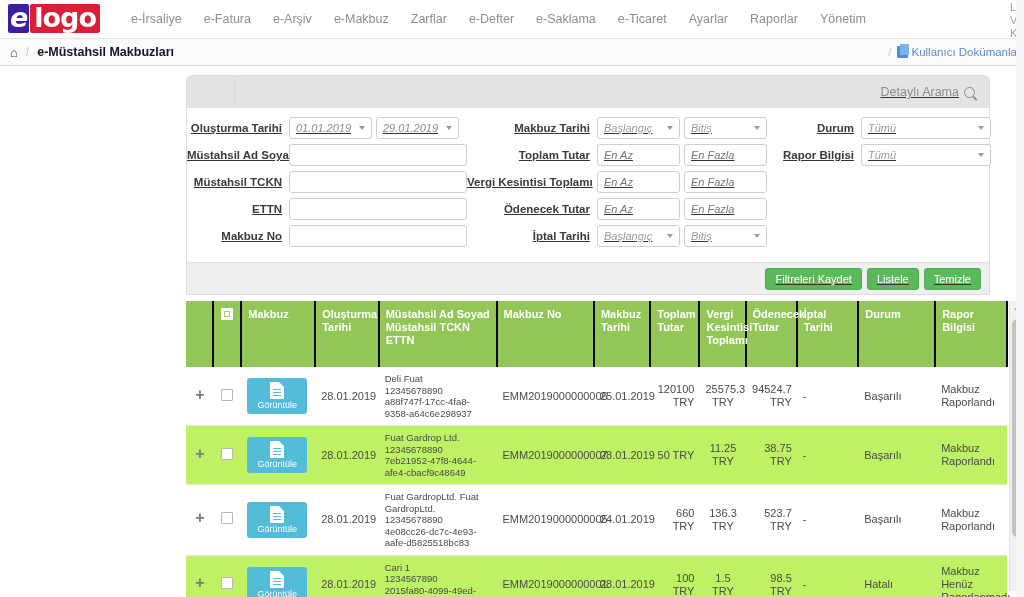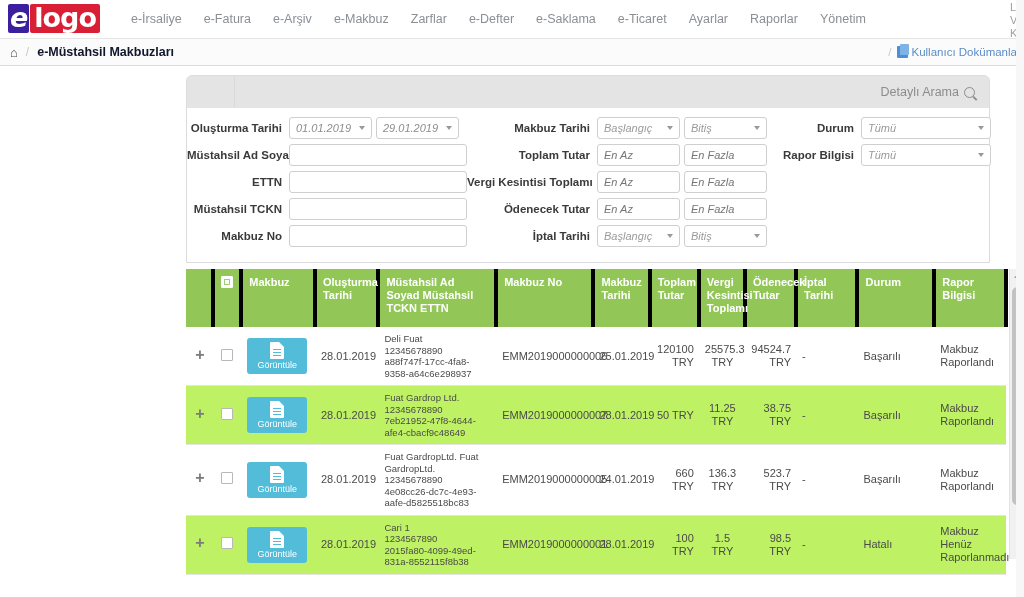--- a/index.html
+++ b/index.html
@@ -122,20 +122,21 @@
     background: #fff;
     height: 531px;
   }
 
   
   .panel {
     background: #e9e9e9;
     border: 1px solid #dcdcdc;
     border-radius: 6px 6px 0 0;
     width: 804px;
+    text-decoration: underline;
   }
   .panel-head {
     height: 32px;
     background: #e4e4e4;
     border-radius: 6px 6px 0 0;
     display: flex;
     align-items: center;
     justify-content: flex-end;
     padding-right: 14px;
     position: relative;
@@ -268,22 +269,22 @@
     width: 822px;
     table-layout: fixed;
   }
   table.grid thead th {
     background: #92c758;
     color: #ffffff;
     font-size: 11px;
     font-weight: bold;
     text-align: left;
     vertical-align: top;
-    padding: 7px 5px 12px 6px;
-    border-right: 4px solid #000000;
+    padding: 7px 5px 20px 6px;
+    border-right: 2px solid #000000;
     line-height: 13px;
     height: 52px;
   }
   table.grid thead th.c-check { text-align: center; }
   table.grid tbody td {
     font-size: 11px;
     color: #4a4a4a;
     padding: 6px 5px 6px 6px;
     vertical-align: middle;
     line-height: 13px;
@@ -461,25 +462,25 @@
           <div class="finput sel">
             <span class="placeholder-date">29.01.2019</span>
             <span class="caret"></span>
           </div>
         </div>
         <div class="frow">
           <div class="flabel">Müstahsil Ad Soyad</div>
           <input class="finput wide" placeholder="" style="">
         </div>
         <div class="frow">
+          <div class="flabel">Müstahsil TCKN</div>
+          <input class="finput wide" placeholder="" style="">
+        </div>
+        <div class="frow">
           <div class="flabel">ETTN</div>
-          <input class="finput wide" placeholder="" style="">
-        </div>
-        <div class="frow">
-          <div class="flabel">Müstahsil TCKN</div>
           <input class="finput wide" placeholder="" style="">
         </div>
         <div class="frow">
           <div class="flabel">Makbuz No</div>
           <input class="finput wide" placeholder="" style="">
         </div>
       </div>
 
       <div class="fcol fcol-2">
         <div class="frow">
@@ -533,20 +534,25 @@
           <div class="flabel">Rapor Bilgisi</div>
           <div class="finput sel-wide">
             <span>Tümü</span>
             <span class="caret"></span>
           </div>
         </div>
       </div>
 
     </div>
 
+    <div class="panel-foot">
+      <button class="btn">Filtreleri Kaydet</button>
+      <button class="btn">Listele</button>
+      <button class="btn">Temizle</button>
+    </div>
   </div>
 
   <div class="table-wrap">
     <table class="grid">
       <thead>
         <tr>
           <th class="c-plus"></th>
           <th class="c-check">
             <span class="cbox hdr"></span>
           </th>

